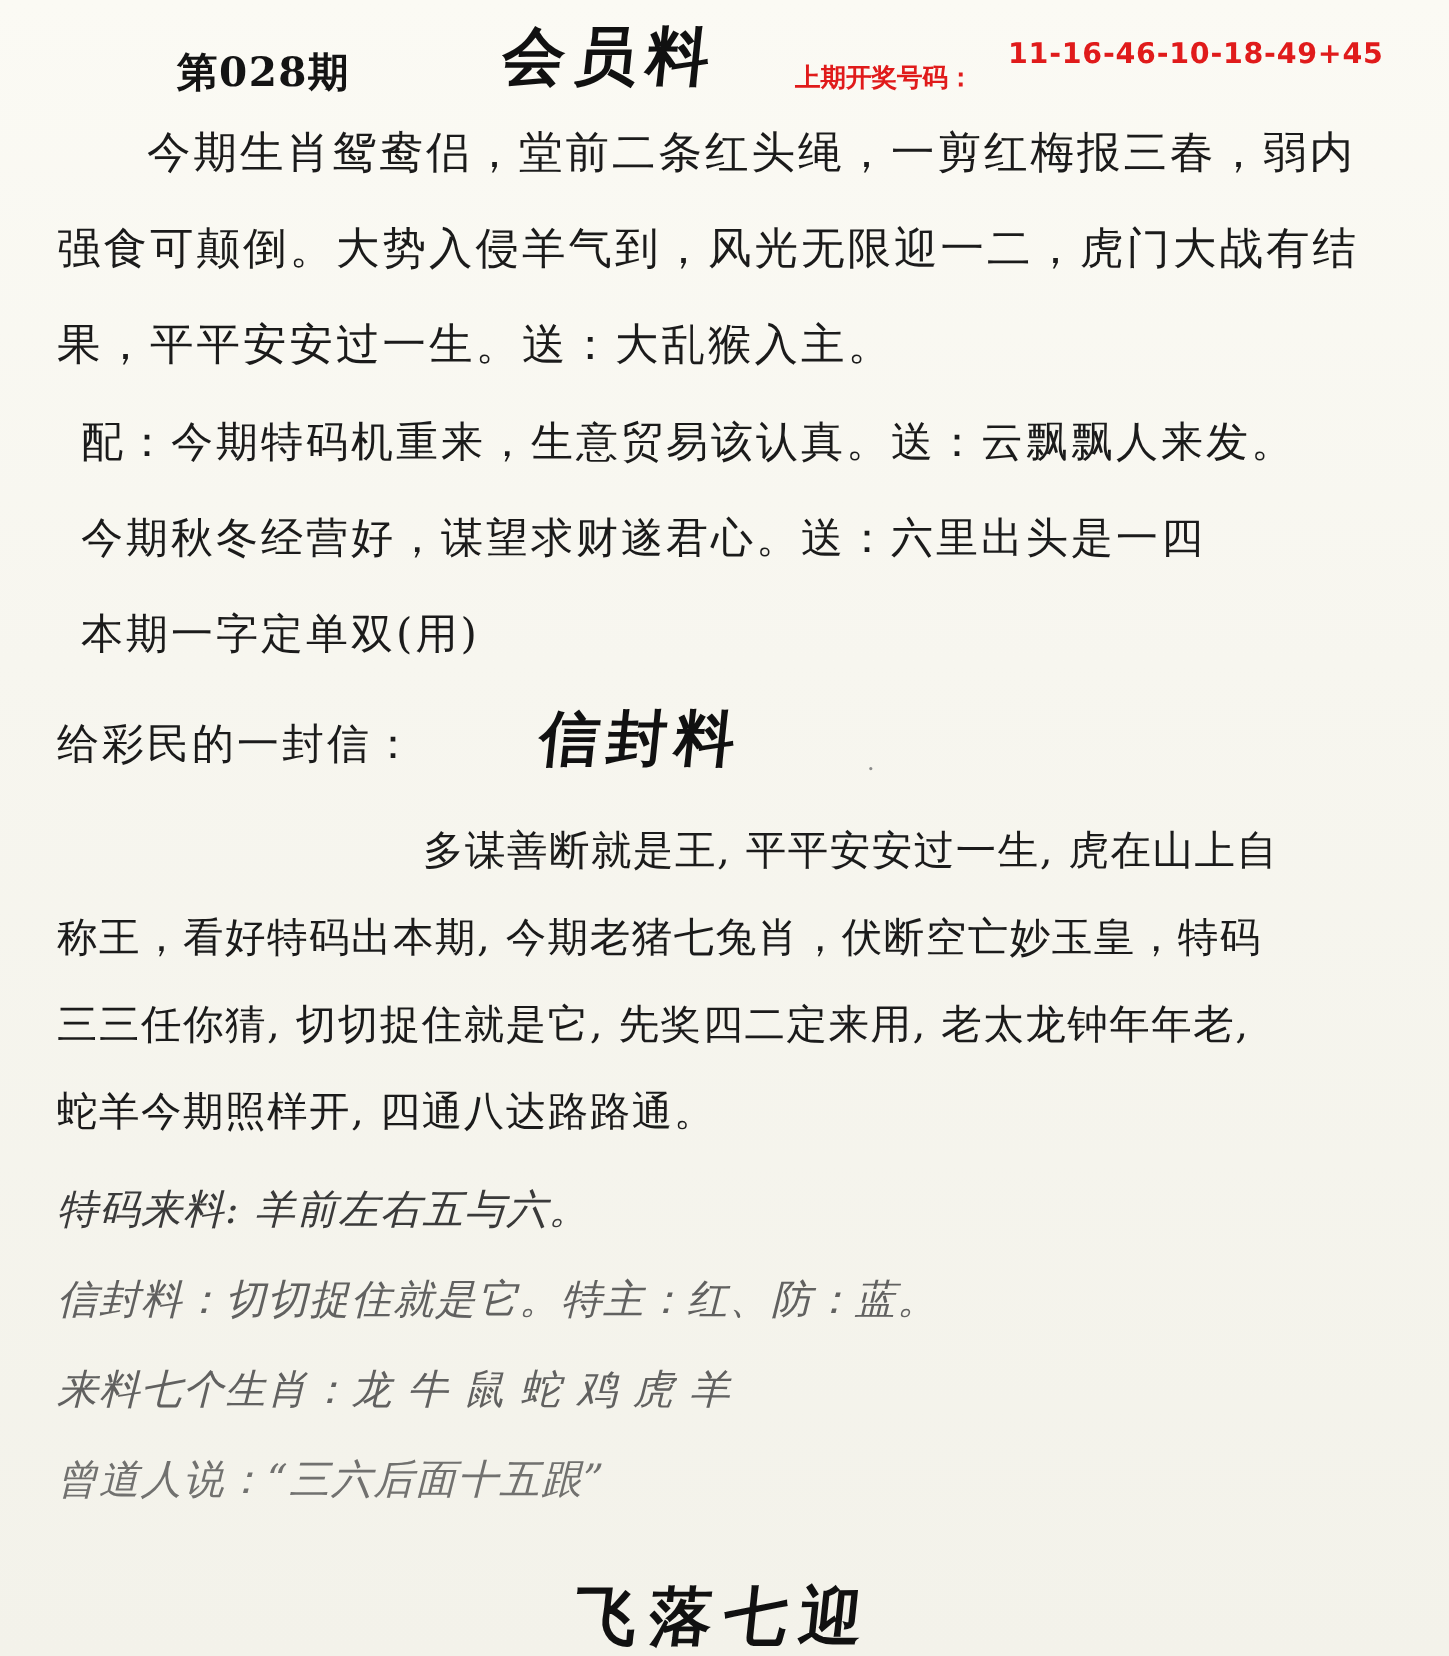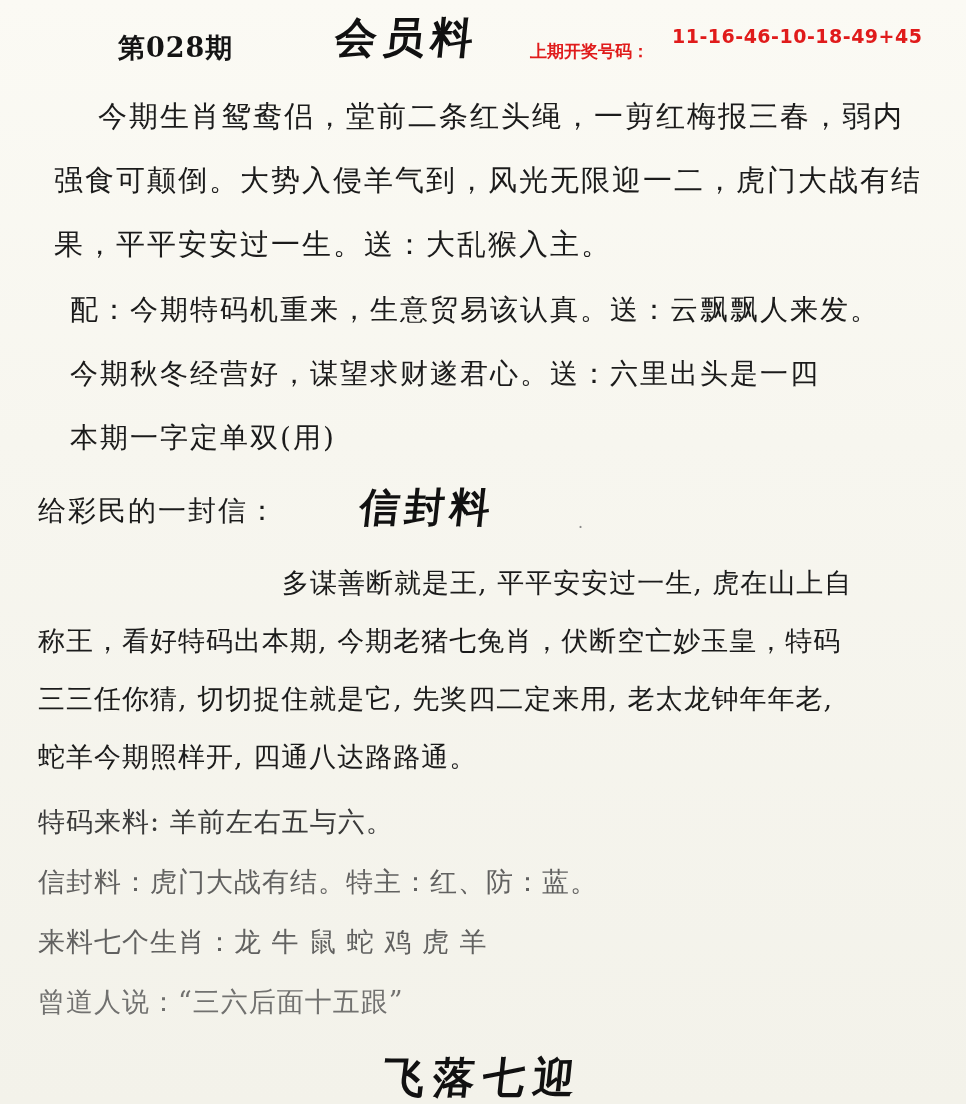--- a/index.html
+++ b/index.html
@@ -70,37 +70,37 @@
     font-size: 19px;
     font-weight: bold;
     color: #e01b1b;
     letter-spacing: 0.5px;
     font-family: "DejaVu Sans", "Liberation Sans", sans-serif;
   }
 
   
   .body-wrap {
     position: absolute;
-    top: 84px;
+    top: 69px;
     left: 0;
     width: 932px;
   }
 
   .para {
     font-size: 28px;
     line-height: 64px;
     color: #1b1b1b;
     letter-spacing: 2px;
     white-space: nowrap;
   }
   .para.indent {
     padding-left: 98px;
   }
   .para.flush {
-    padding-left: 54px;
+    padding-left: 38px;
   }
   .p-main { font-size: 29px; }
 
   .sec2 {
     margin-top: 2px;
     margin-left: 16px;
   }
 
   
   .letter-head {
@@ -142,20 +142,21 @@
     padding-left: 38px;
   }
   .letter-body .lrow.first { padding-left: 282px; }
 
   .tail .trow {
     font-size: 27px;
     line-height: 60px;
     letter-spacing: 1px;
     padding-left: 38px;
     white-space: nowrap;
+    font-style: italic;
   }
   .faded-1 { color: #3a3a3a; }
   .faded-2 { color: #4d4d4d; opacity: .88; }
   .faded-3 { color: #555; opacity: .82; }
 
   .footer-title {
     position: absolute;
     left: 0;
     top: 1050px;
     width: 966px;
@@ -206,21 +207,21 @@
       <div class="lrow first">多谋善断就是王, 平平安安过一生, 虎在山上自</div>
       <div class="lrow bold">称王，看好特码出本期, 今期老猪七兔肖，伏断空亡妙玉皇，特码</div>
       <div class="lrow">三三任你猜, 切切捉住就是它, 先奖四二定来用, 老太龙钟年年老,</div>
       <div class="lrow">蛇羊今期照样开, 四通八达路路通。</div>
     </div>
 
     <div class="spacer-sm"></div>
 
     <div class="tail">
       <div class="trow faded-1">特码来料: 羊前左右五与六。</div>
-      <div class="trow faded-2">信封料：虎门大战有结。特主：红、防：蓝。</div>
+      <div class="trow faded-2">信封料：切切捉住就是它。特主：红、防：蓝。</div>
       <div class="trow faded-2">来料七个生肖：龙 牛 鼠 蛇 鸡 虎 羊</div>
       <div class="trow faded-3">曾道人说：“三六后面十五跟”</div>
     </div>
 
   </div>
 
   <div class="footer-title">飞落七迎</div>
 
 </div>
 

